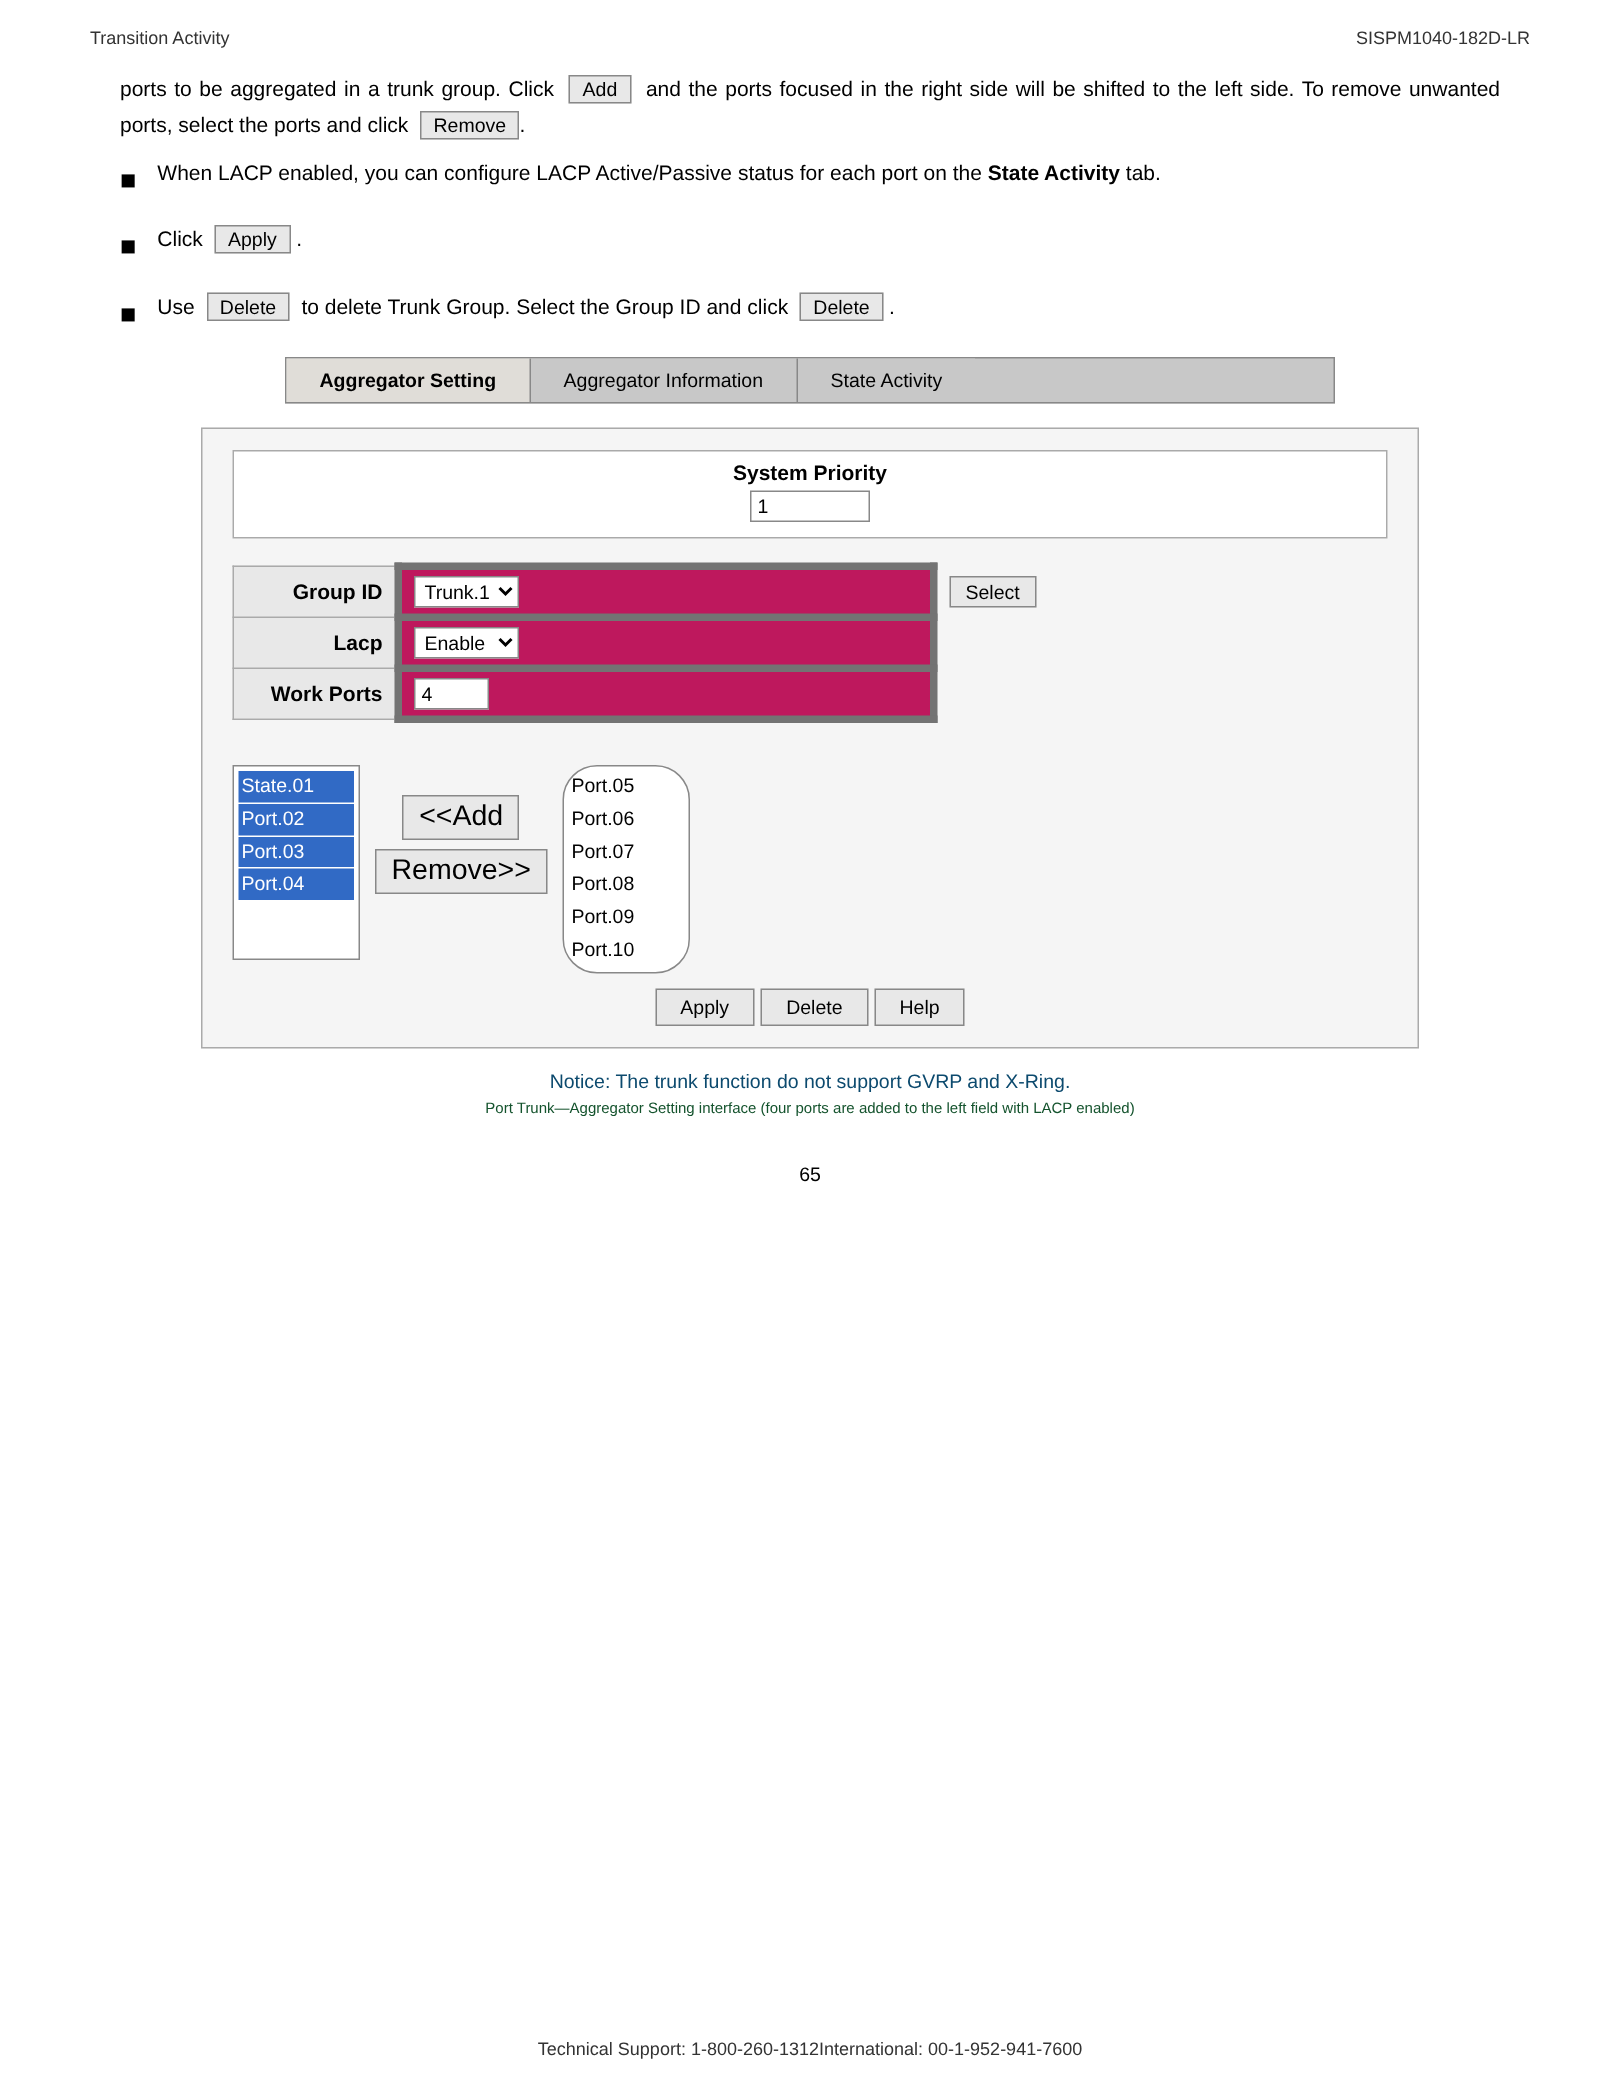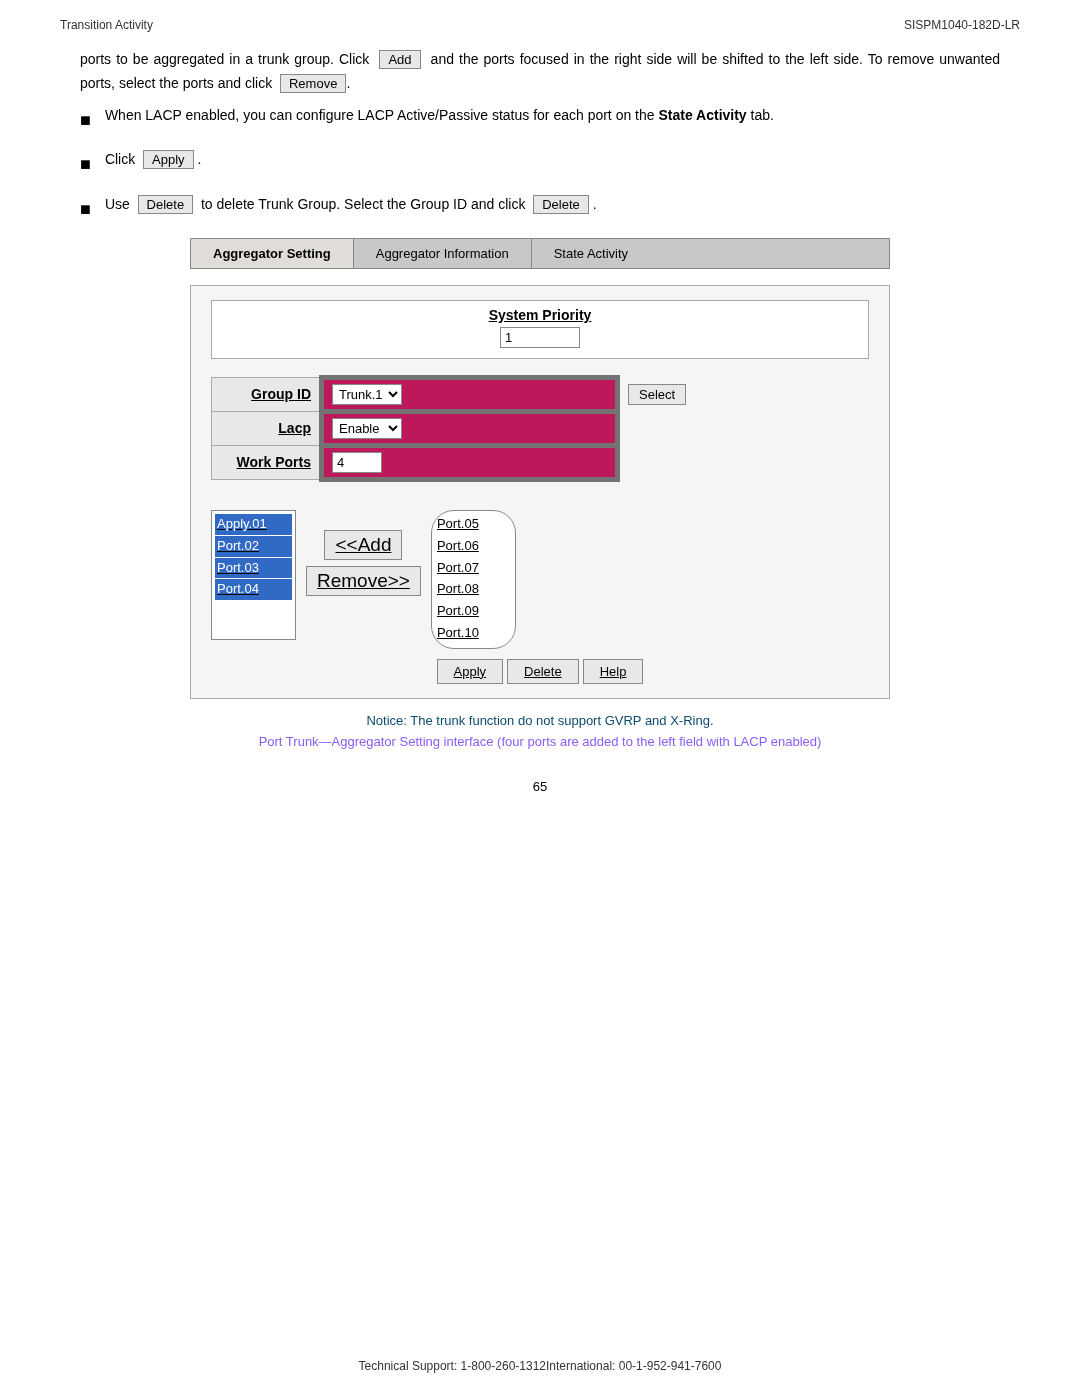--- a/index.html
+++ b/index.html
@@ -98,26 +98,25 @@
       background: #c8c8c8;
       border-right: 1px solid #888;
     }
 
     .tab:last-child {
       border-right: none;
     }
 
     
     .setting-panel {
-      width: 700px;
+      width: 812px;
       margin: 0 auto;
       border: 1px solid #aaa;
       background: #f5f5f5;
       padding: 14px 20px 14px 20px;
-      text-decoration: underline;
     }
 
     
     .system-priority-box {
       border: 1px solid #aaa;
       background: #fff;
       padding: 6px 10px 10px 10px;
       margin-bottom: 16px;
       text-align: center;
     }
@@ -239,23 +238,23 @@
     
     .notice-text {
       text-align: center;
       font-size: 13px;
       margin-top: 14px;
       color: #0c4a6e;
     }
 
     .caption-text {
       text-align: center;
-      font-size: 13px;
+      font-size: 10px;
       margin-top: 6px;
-      color: #8b5cf6;
+      color: #14532d;
     }
 
     
     .page-footer {
       position: absolute;
       bottom: 24px;
       left: 0;
       right: 0;
       display: flex;
       justify-content: center;
@@ -378,21 +377,21 @@
           <input class="work-ports-input" type="text" value="4" style="">
         </td>
         <td></td>
       </tr>
     </tbody>
       </table>
 
     <div style="display:flex; align-items:flex-start; gap:10px;">
 
       <div class="port-list-box" style="min-width:85px; min-height:130px;">
-        <span class="port-item">Apply.01</span>
+        <span class="port-item">State.01</span>
         <span class="port-item">Port.02</span>
         <span class="port-item">Port.03</span>
         <span class="port-item">Port.04</span>
       </div>
 
       <div class="mid-buttons">
         <button class="mid-btn">&lt;&lt;Add</button>
         <button class="mid-btn">Remove&gt;&gt;</button>
       </div>
 

